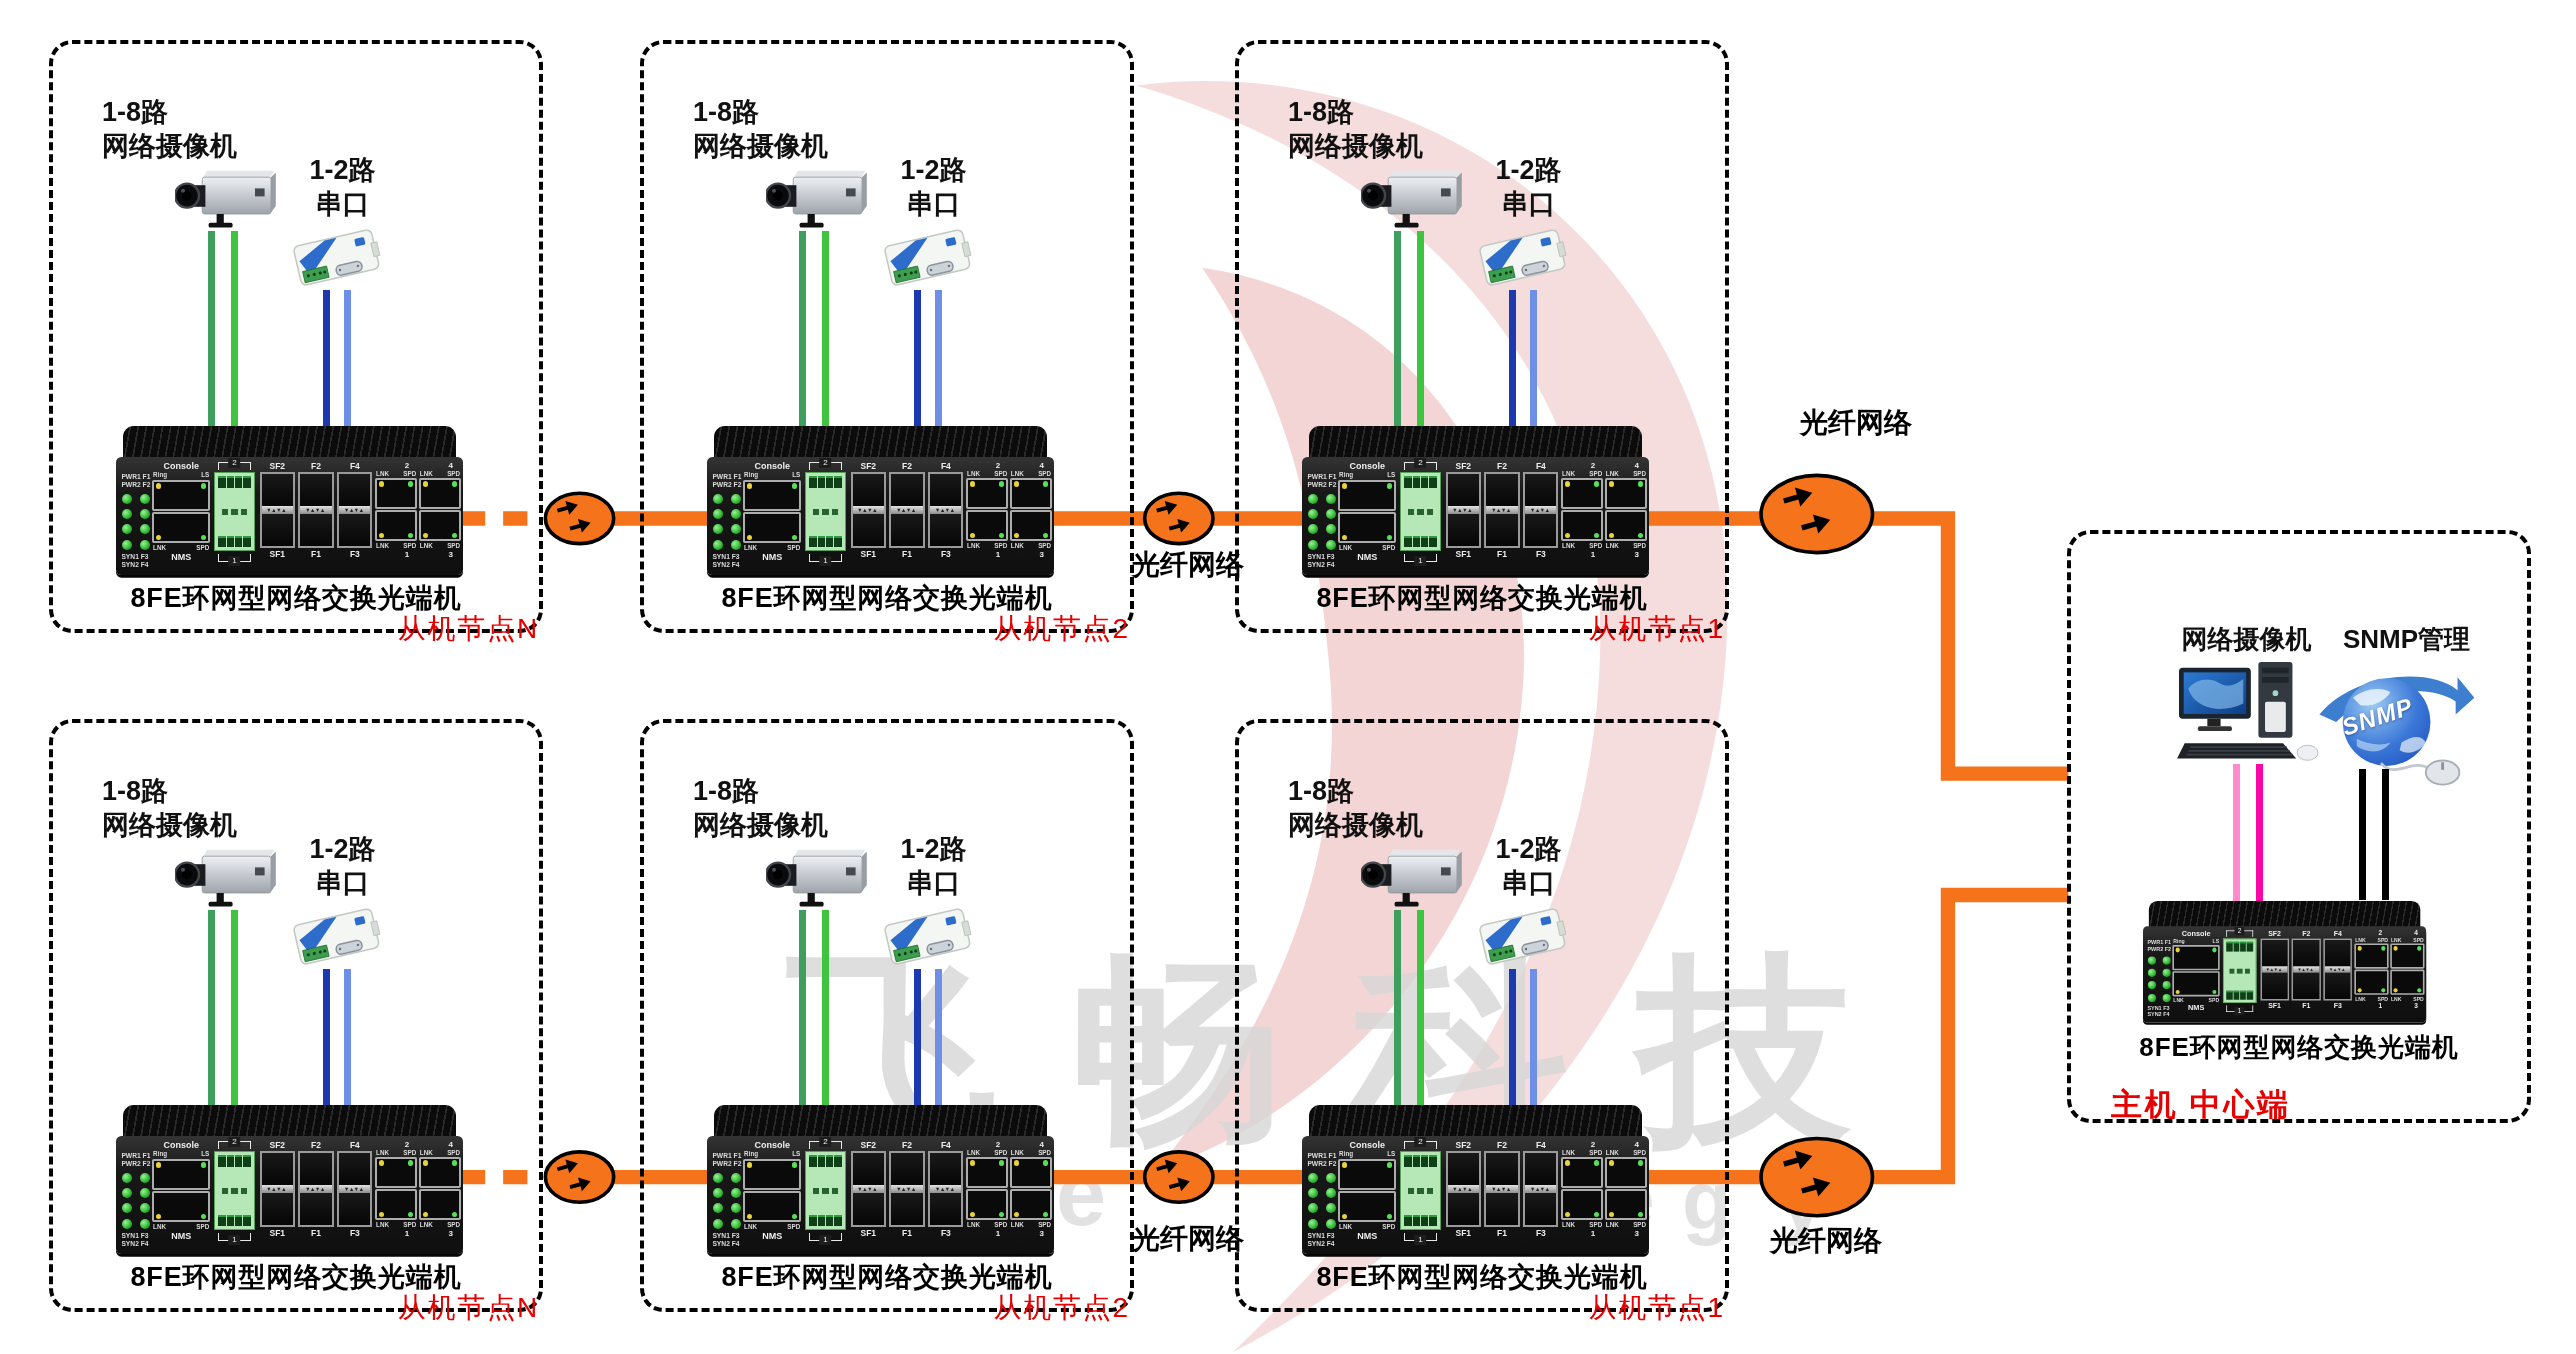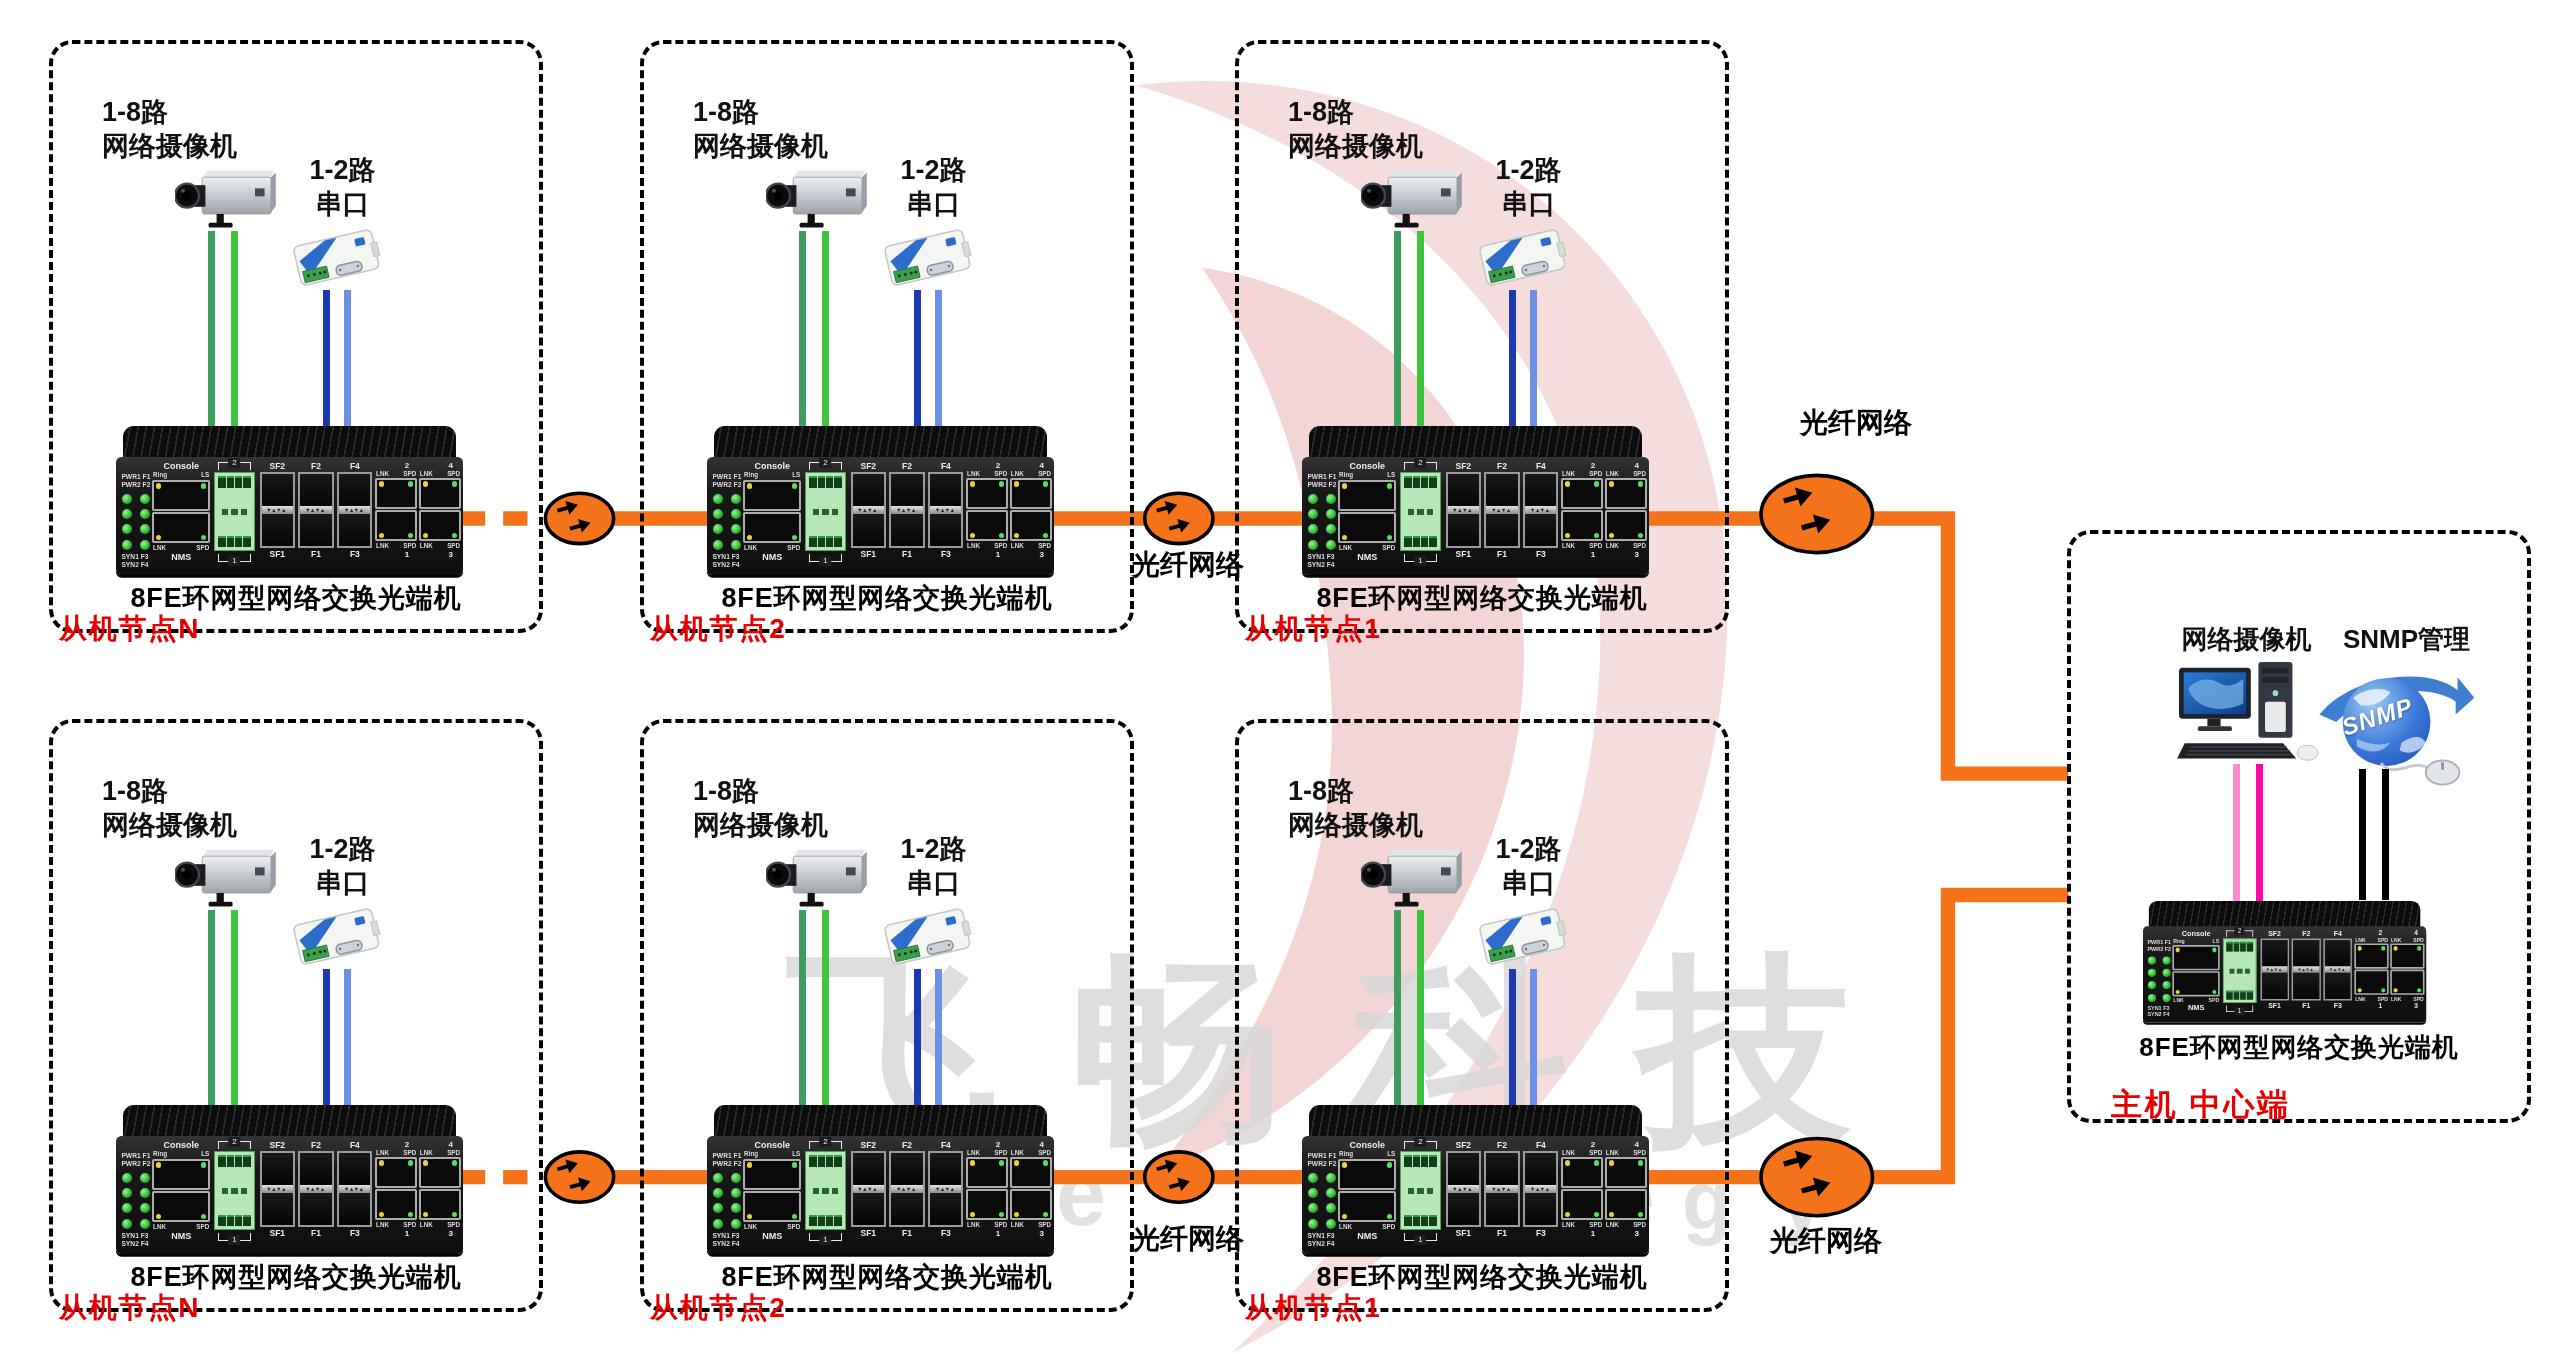--- a/index.html
+++ b/index.html
@@ -36,22 +36,22 @@
   .icon-cam{left:122px;top:120px;width:104px;height:68px;}
   .icon-ser{left:237px;top:176px;width:92px;height:72px;}
   .wire{position:absolute;width:7.2px;display:block;}
   .wg1{left:155px;top:187px;height:198px;background:var(--green_dark);}
   .wg2{left:178px;top:187px;height:198px;background:var(--green_bright);}
   .wb1{left:270px;top:246px;height:138px;background:var(--blue_dark);}
   .wb2{left:291px;top:246px;height:138px;background:var(--blue_light);}
   .sw-mount{position:absolute;left:63px;top:382px;width:347px;height:149px;}
   .dev-label{position:absolute;left:0;top:536px;width:100%;text-align:center;
              font-size:27px;font-weight:700;letter-spacing:0.9px;color:#000;}
-  .node-tag{position:absolute;left:6px;top:566px;width:100%;text-align:left;
-            font-size:28px;font-weight:700;letter-spacing:1.8px;color:var(--red);}
+  .node-tag{position:absolute;left:0;top:566px;width:100%;text-align:right;
+            font-size:28px;font-weight:400;letter-spacing:1.8px;color:var(--red);}
   
   .master{position:absolute;left:2067px;top:530px;width:464px;height:593px;border:4.5px dashed #000;
           border-radius:23.4px;box-sizing:border-box;z-index:2;}
   .m-lbl{position:absolute;width:189px;text-align:center;font-size:26px;font-weight:600;}
   .m-lbl1{left:81px;top:88px;}
   .m-lbl2{left:241px;top:88px;}
   .icon-pc{left:106px;top:128px;width:142px;height:104px;}
   .icon-globe{left:244px;top:119px;width:160px;height:140px;}
   .globe-txt{position:absolute;left:270px;top:169px;z-index:3;font-size:24px;font-weight:700;
              font-style:italic;color:#fff;letter-spacing:0.9px;transform:rotate(-18deg);

